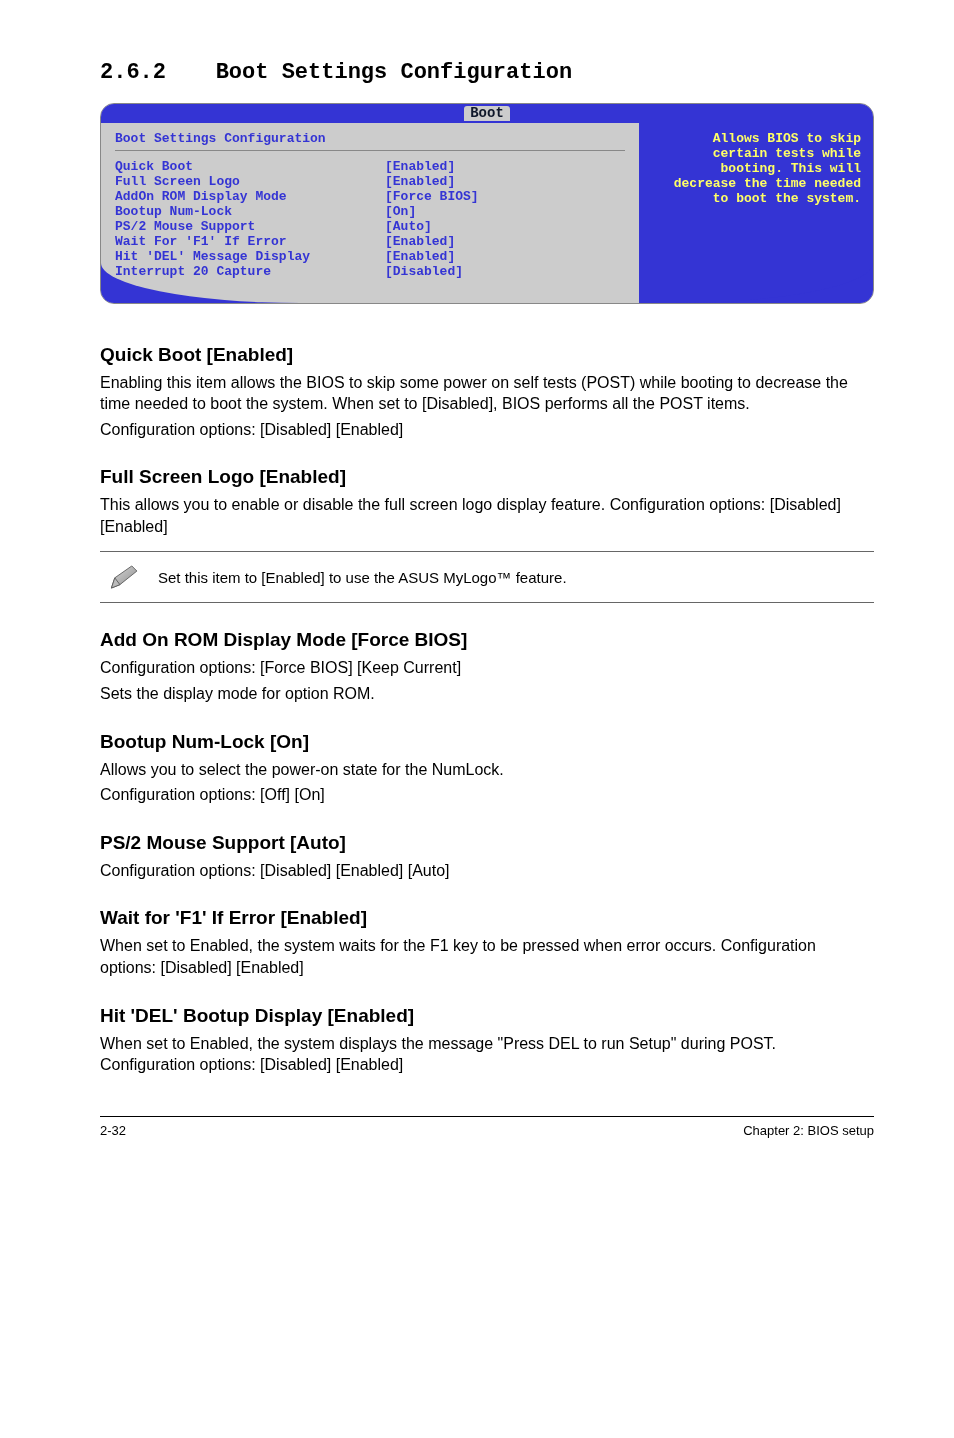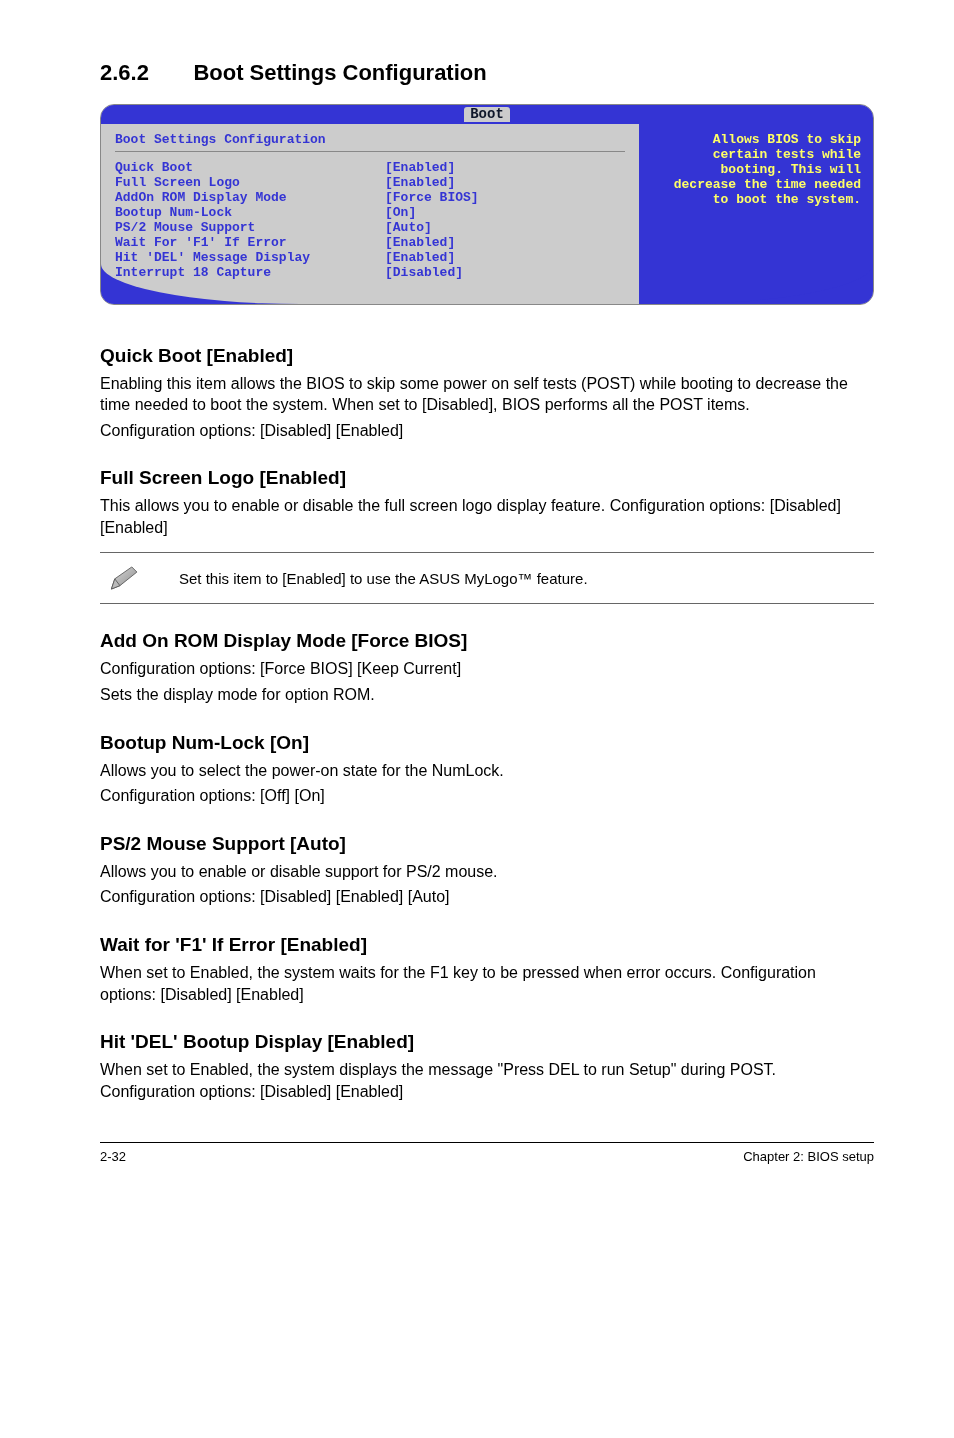--- a/index.html
+++ b/index.html
@@ -19,20 +19,21 @@
     display: inline-block;
   }
   .section-title {
     font-size: 22px;
     font-weight: bold;
     display: inline-block;
     margin-left: 40px;
   }
   .section-header {
     margin-bottom: 18px;
+    font-family: Liberation Mono, monospace;
   }
   .bios-box {
     border: 1px solid #888;
     border-radius: 14px;
     overflow: hidden;
     margin-bottom: 40px;
     box-shadow: 0 0 0 1px #ccc inset;
   }
   .bios-title {
     background: #3434d4;
@@ -125,21 +126,20 @@
     align-items: center;
   }
   .note-icon svg {
     width: 34px;
     height: 30px;
   }
   .note-text {
     font-size: 15px;
     flex: 1;
     padding-left: 8px;
-    margin-left: 21px;
   }
   .footer {
     display: flex;
     justify-content: space-between;
     font-size: 13px;
     border-top: 1px solid #000;
     padding-top: 6px;
     margin-top: 40px;
   }
 </style>
@@ -182,21 +182,21 @@
         </div>
         <div class="bios-row">
           <div class="bios-label">Wait For 'F1' If Error</div>
           <div class="bios-value">[Enabled]</div>
         </div>
         <div class="bios-row">
           <div class="bios-label">Hit 'DEL' Message Display</div>
           <div class="bios-value">[Enabled]</div>
         </div>
         <div class="bios-row">
-          <div class="bios-label">Interrupt 18 Capture</div>
+          <div class="bios-label">Interrupt 20 Capture</div>
           <div class="bios-value">[Disabled]</div>
         </div>
       </div>
       <div class="bios-right">
         <div>Allows BIOS to skip certain tests while booting. This will decrease the time needed to boot the system.</div>
       </div>
     </div>
   </div>
 
   <h3 class="sub">Quick Boot [Enabled]</h3>
@@ -224,21 +224,20 @@
 
   <h3 class="sub">Add On ROM Display Mode [Force BIOS]</h3>
   <p class="body">Configuration options: [Force BIOS] [Keep Current]</p>
   <p class="body">Sets the display mode for option ROM.</p>
 
   <h3 class="sub">Bootup Num-Lock [On]</h3>
   <p class="body">Allows you to select the power-on state for the NumLock.</p>
   <p class="body">Configuration options: [Off] [On]</p>
 
   <h3 class="sub">PS/2 Mouse Support [Auto]</h3>
-  <p class="body">Allows you to enable or disable support for PS/2 mouse.</p>
   <p class="body">Configuration options: [Disabled] [Enabled] [Auto]</p>
 
   <h3 class="sub">Wait for 'F1' If Error [Enabled]</h3>
   <p class="body">When set to Enabled, the system waits for the F1 key to be pressed when error occurs. Configuration options: [Disabled] [Enabled]</p>
 
   <h3 class="sub">Hit 'DEL' Bootup Display [Enabled]</h3>
   <p class="body">When set to Enabled, the system displays the message "Press DEL to run Setup" during POST. Configuration options: [Disabled] [Enabled]</p>
 
   <div class="footer">
     <span>2-32</span>

